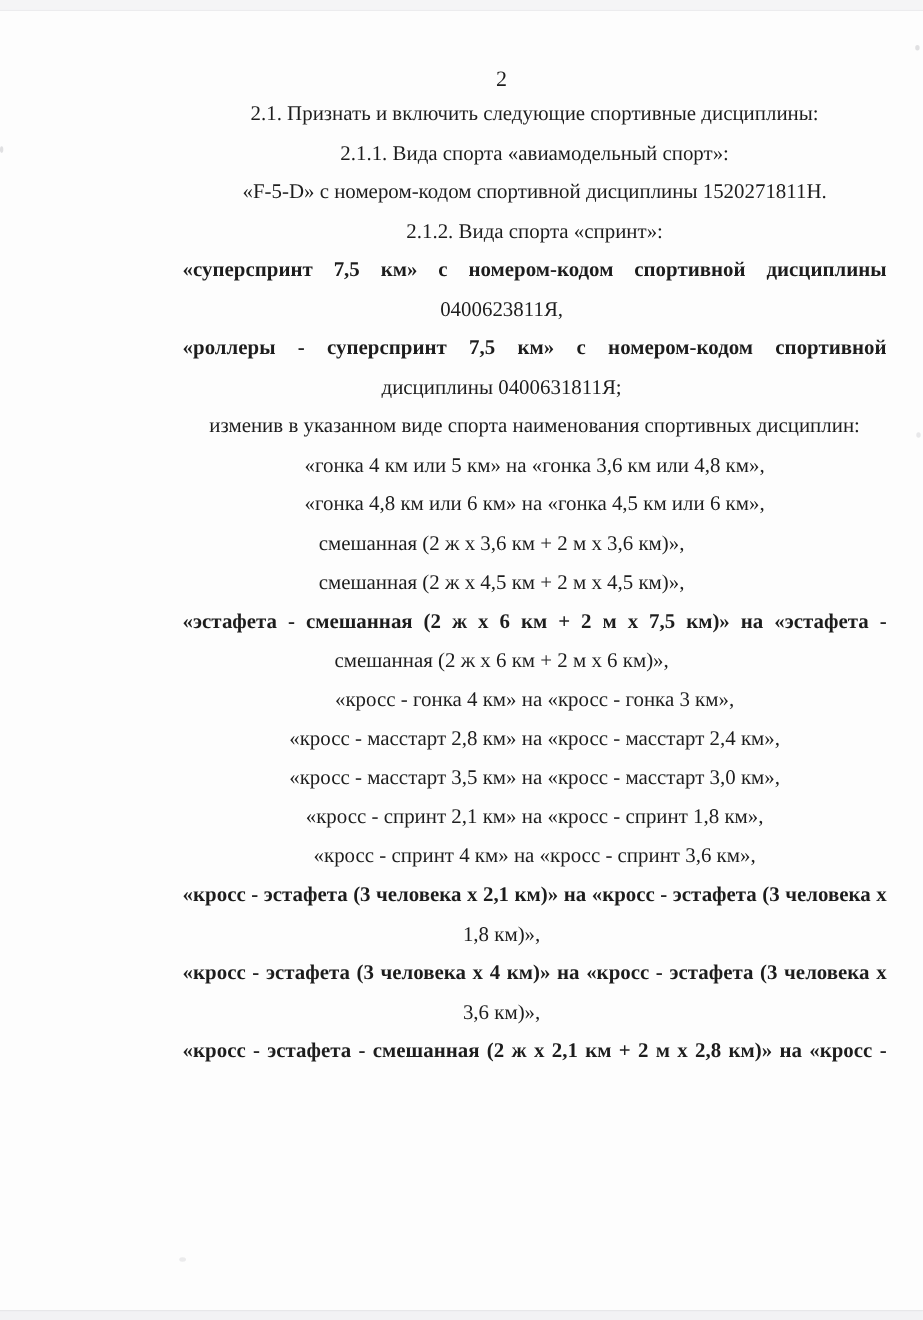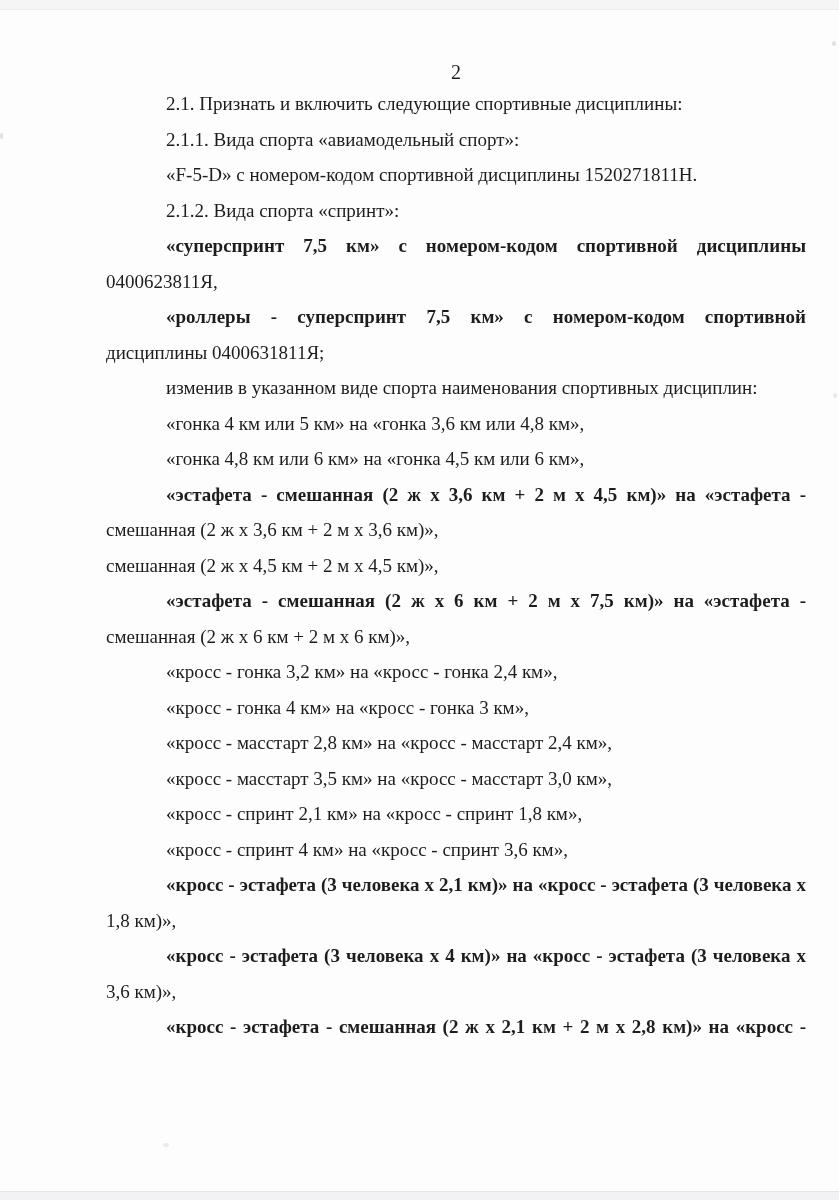--- a/index.html
+++ b/index.html
@@ -42,21 +42,21 @@
   .text-block {
     position: absolute;
     top: 86px;
     left: 106px;
     width: 700px;
     font-size: 19px;
     line-height: 35.5px;
   }
   .ln {
     white-space: normal;
-    text-align: left;
+    text-align: center;
   }
   .ln.ind {
     padding-left: 60px;
   }
   .ln.just {
     text-align: justify;
     text-align-last: justify;
     font-weight: bold;
   }
   .speck {
@@ -90,26 +90,24 @@
     <div class="ln ind">2.1.1. Вида спорта «авиамодельный спорт»:</div>
     <div class="ln ind">«F-5-D» с номером-кодом спортивной дисциплины 1520271811Н.</div>
     <div class="ln ind">2.1.2. Вида спорта «спринт»:</div>
     <div class="ln ind just">«суперспринт 7,5 км» с номером-кодом спортивной дисциплины</div>
     <div class="ln">0400623811Я,</div>
     <div class="ln ind just">«роллеры - суперспринт 7,5 км» с номером-кодом спортивной</div>
     <div class="ln">дисциплины 0400631811Я;</div>
     <div class="ln ind">изменив в указанном виде спорта наименования спортивных дисциплин:</div>
     <div class="ln ind">«гонка 4 км или 5 км» на «гонка 3,6 км или 4,8 км»,</div>
     <div class="ln ind">«гонка 4,8 км или 6 км» на «гонка 4,5 км или 6 км»,</div>
-    <div class="ln ind just">«эстафета - смешанная (2 ж х 3,6 км + 2 м х 4,5 км)» на «эстафета -</div>
     <div class="ln">смешанная (2 ж х 3,6 км + 2 м х 3,6 км)»,</div>
     <div class="ln">смешанная (2 ж х 4,5 км + 2 м х 4,5 км)»,</div>
     <div class="ln ind just">«эстафета - смешанная (2 ж х 6 км + 2 м х 7,5 км)» на «эстафета -</div>
     <div class="ln">смешанная (2 ж х 6 км + 2 м х 6 км)»,</div>
-    <div class="ln ind">«кросс - гонка 3,2 км» на «кросс - гонка 2,4 км»,</div>
     <div class="ln ind">«кросс - гонка 4 км» на «кросс - гонка 3 км»,</div>
     <div class="ln ind">«кросс - масстарт 2,8 км» на «кросс - масстарт 2,4 км»,</div>
     <div class="ln ind">«кросс - масстарт 3,5 км» на «кросс - масстарт 3,0 км»,</div>
     <div class="ln ind">«кросс - спринт 2,1 км» на «кросс - спринт 1,8 км»,</div>
     <div class="ln ind">«кросс - спринт 4 км» на «кросс - спринт 3,6 км»,</div>
     <div class="ln ind just">«кросс - эстафета (3 человека х 2,1 км)» на «кросс - эстафета (3 человека х</div>
     <div class="ln">1,8 км)»,</div>
     <div class="ln ind just">«кросс - эстафета (3 человека х 4 км)» на «кросс - эстафета (3 человека х</div>
     <div class="ln">3,6 км)»,</div>
     <div class="ln ind just">«кросс - эстафета - смешанная (2 ж х 2,1 км + 2 м х 2,8 км)» на «кросс -</div>

